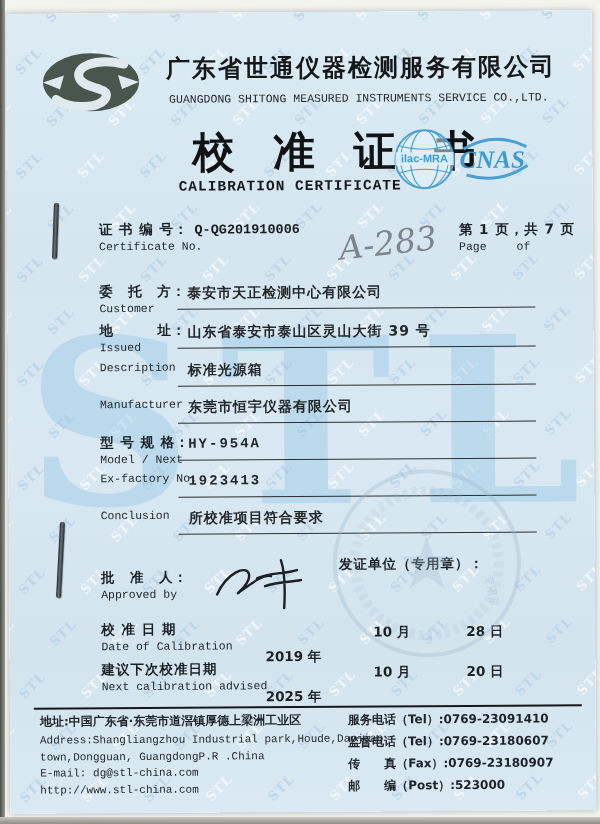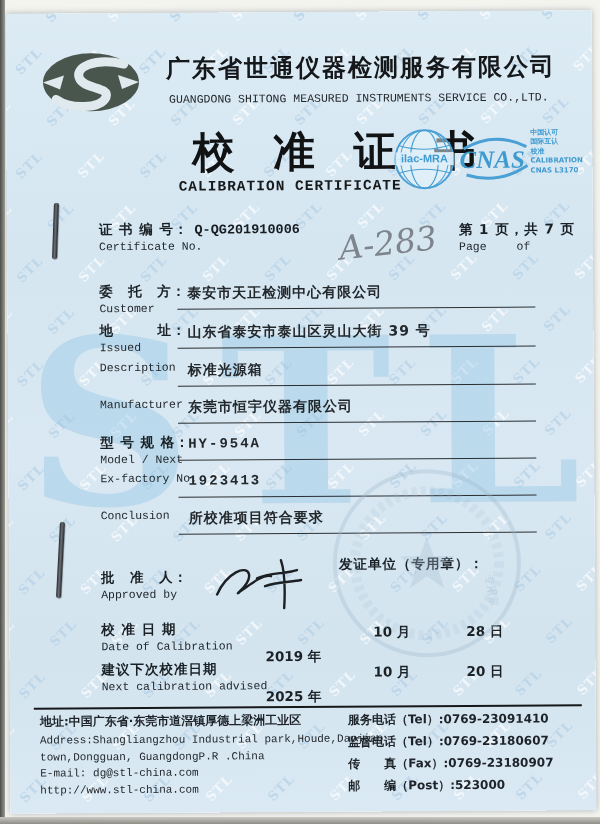--- a/index.html
+++ b/index.html
@@ -288,27 +288,20 @@
       <rect x="3" y="25" width="58" height="13" fill="rgba(222,238,248,0.9)"></rect>
       <text x="32" y="35" text-anchor="middle" font-family="Liberation Sans, sans-serif" font-size="11" font-weight="bold" fill="#3f9ad0">ilac-MRA</text>
     </svg>
 
     <svg class="cnas-logo" viewBox="0 0 72 48">
       <path d="M5,14 Q36,-4 68,12" stroke="#4aa0d4" stroke-width="3" fill="none"></path>
       <text x="1" y="33" font-family="Liberation Serif, serif" font-size="25" font-weight="bold" font-style="italic" fill="#3f9ad0">CNAS</text>
       <path d="M8,40 Q40,50 69,31" stroke="#4aa0d4" stroke-width="3" fill="none"></path>
     </svg>
 
-    <div class="accr-text">
-      <div>中国认可</div>
-      <div>国际互认</div>
-      <div>校准</div>
-      <div>CALIBRATION</div>
-      <div>CNAS L3170</div>
-    </div>
 
     <div class="certno-block">
       <div class="certno-line">
         <span class="label-cn">证 书 编 号：</span>
         <span class="cert-number">Q-QG201910006</span>
       </div>
       <div class="label-en">Certificate No.</div>
     </div>
 
     <div class="handwritten">A-283</div>

